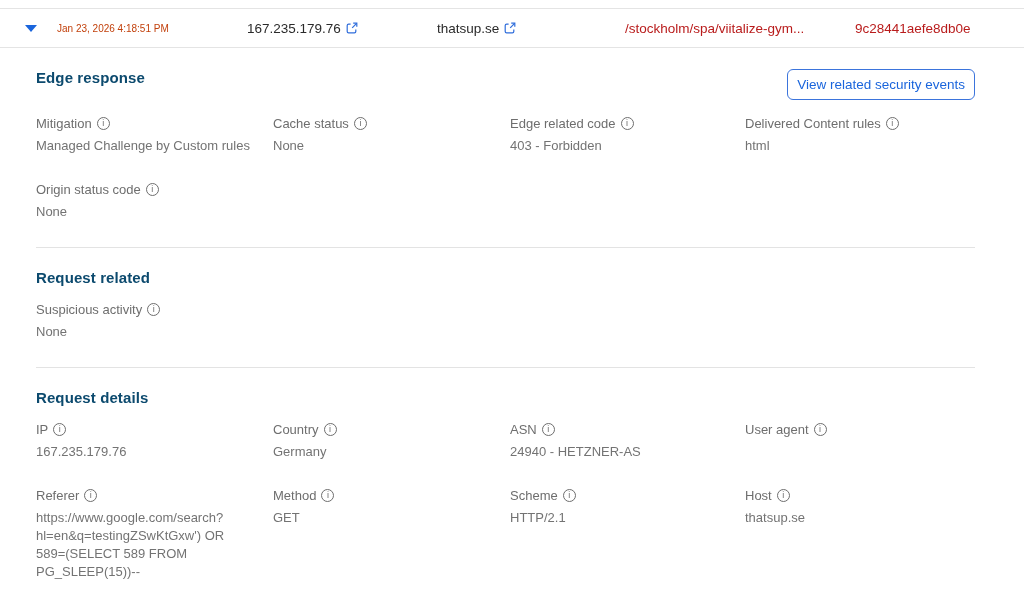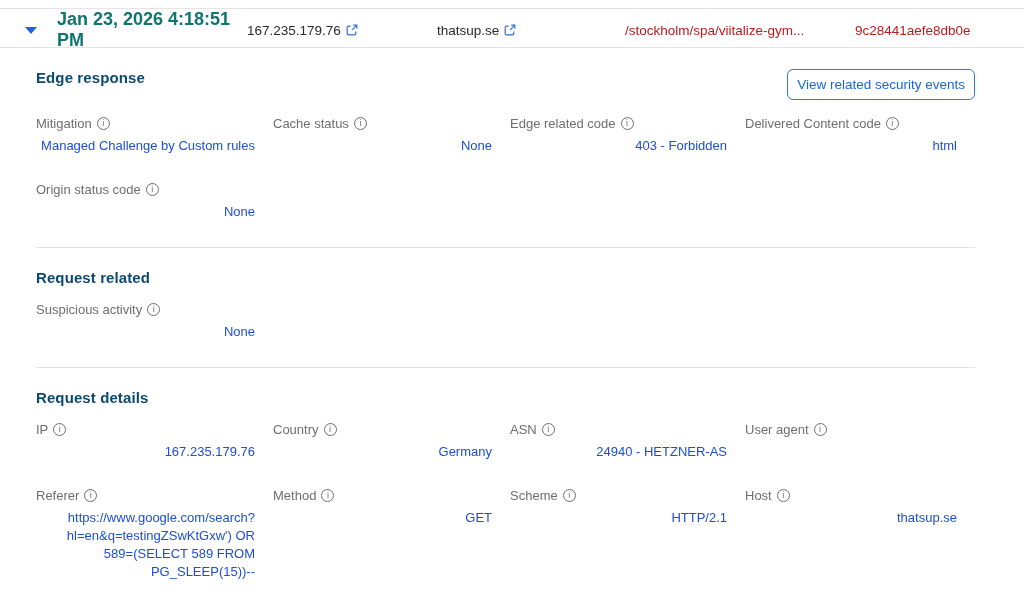--- a/index.html
+++ b/index.html
@@ -21,21 +21,21 @@
     align-items: center;
     padding-left: 25px;
     font-size: 13.5px;
   }
   .chevron {
     width: 0; height: 0; cursor: pointer;
     border-left: 6px solid transparent;
     border-right: 6px solid transparent;
     border-top: 7px solid #1a65dc;
   }
-  .ts { color: #0f766e; font-weight: bold; font-size: 18px; cursor: pointer; }
+  .ts { color: #c2410c; font-weight: normal; font-size: 10px; cursor: pointer; }
   .linkcell { display: inline-flex; align-items: center; gap: 5px; color: #2a2a2a; cursor: pointer; }
   .plain { color: #b91c1c; }
   .ext-icon svg { display: block; }
   
   .detail { padding: 0 49px 0 36px; }
   .section-head {
     display: flex; justify-content: space-between; align-items: flex-start;
     margin-top: 21px;
   }
   h2 { font-size: 15px; font-weight: bold; color: #0c4a6e; letter-spacing: .1px; }
@@ -66,26 +66,25 @@
     width: 13px; height: 13px;
     border: 1px solid #6e6e6e;
     border-radius: 50%;
     font-size: 9px; line-height: 11px;
     color: #6e6e6e;
     display: inline-flex; align-items: center; justify-content: center;
     font-style: normal; cursor: pointer;
     flex: 0 0 auto;
   }
   .value {
-    color: #1d4ed8;
+    color: #737373;
     font-size: 13px;
     line-height: 18px;
     overflow-wrap: anywhere;
     word-break: break-word;
-    text-align: right;
   }
   .divider { border: none; border-top: 1px solid #e3e3e3; margin-top: 26px; }
 </style>
 </head>
 <body>
 
 <div class="event-row">
   <span class="chevron"></span>
   <span class="ts">Jan 23, 2026 4:18:51 PM</span>
   <span>
@@ -140,21 +139,21 @@
     </div>
     <div class="field">
       <div class="label">
           <span>Edge related code</span>
           <span class="info">i</span>
         </div>
       <div class="value">403 - Forbidden</div>
     </div>
     <div class="field">
       <div class="label">
-          <span>Delivered Content code</span>
+          <span>Delivered Content rules</span>
           <span class="info">i</span>
         </div>
       <div class="value">html</div>
     </div>
     <div class="field">
       <div class="label">
           <span>Origin status code</span>
           <span class="info">i</span>
         </div>
       <div class="value">None</div>

